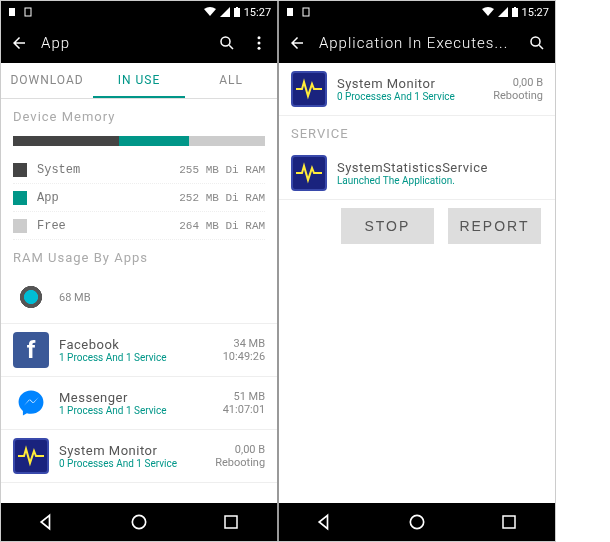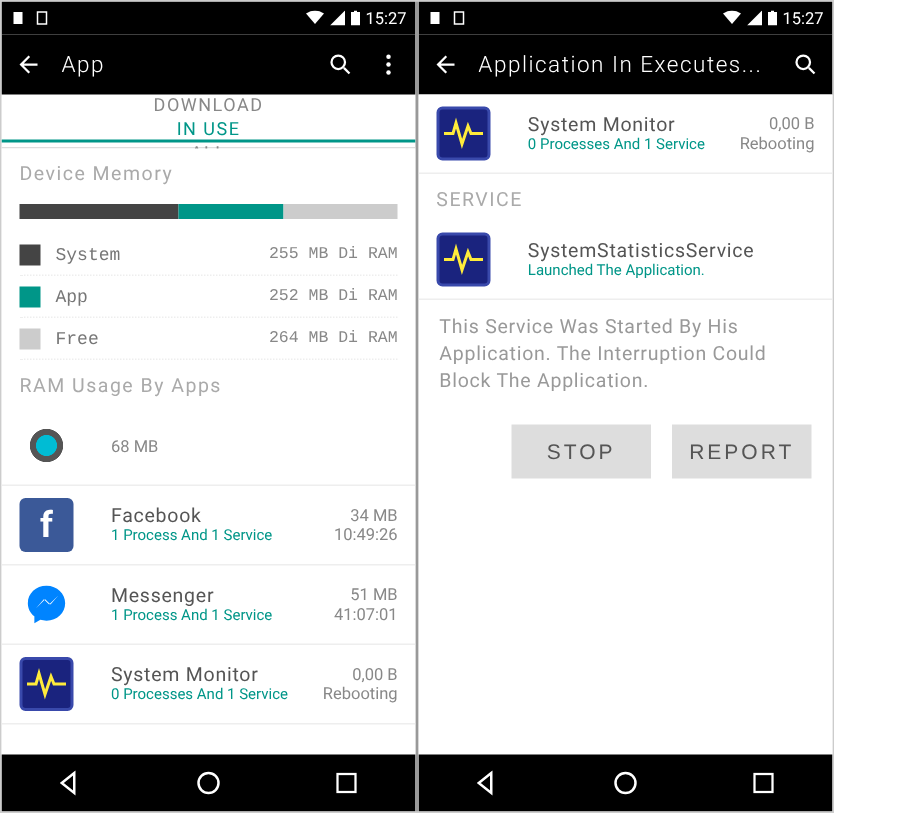--- a/index.html
+++ b/index.html
@@ -6,36 +6,36 @@
 body { font-family: Roboto, Arial, sans-serif; background: #fff; }
 .container { display: flex; width: 556px; height: 542px; border: 1px solid #ccc; }
 .screen { width: 304px; height: 540px; display: flex; flex-direction: column; position: relative; overflow: hidden; }
 .divider-v { width: 2px; background: #999; }
 .status-bar { height: 22px; background: #000; color: #fff; display: flex; align-items: center; justify-content: space-between; padding: 0 6px; font-size: 11px; }
 .status-left { display: flex; gap: 6px; }
 .status-right { display: flex; gap: 4px; align-items: center; }
 .app-bar { height: 40px; background: #000; color: #fff; display: flex; align-items: center; padding: 0 8px; gap: 12px; }
 .app-bar .title { flex: 1; font-size: 15px; font-weight: 300; letter-spacing: 1px; overflow: hidden; white-space: nowrap; text-overflow: ellipsis; }
 .icon-btn { width: 20px; height: 20px; display: flex; align-items: center; justify-content: center; cursor: pointer; }
-.tabs { display: flex; height: 36px; border-bottom: 1px solid #ddd; flex-direction: column; }
+.tabs { display: flex; height: 36px; border-bottom: 1px solid #ddd; }
 .tab { flex: 1; display: flex; align-items: center; justify-content: center; font-size: 12px; color: #888; letter-spacing: 1px; cursor: pointer; border-bottom: 2px solid transparent; }
 .tab.active { color: #009688; border-bottom-color: #009688; }
 .content { flex: 1; overflow-y: auto; background: #fff; }
 .section-title { padding: 10px 12px 6px; font-size: 13px; color: #aaa; letter-spacing: 1px; }
 .mem-bar { height: 10px; margin: 6px 12px 10px; display: flex; }
 .mem-seg-sys { background: #444; }
 .mem-seg-app { background: #009688; }
 .mem-seg-free { background: #ccc; }
 .legend { padding: 0 12px; }
 .legend-row { display: flex; align-items: center; height: 28px; font-size: 12px; border-bottom: 1px dotted #eee; font-family: Liberation Mono, monospace; }
 .legend-sw { width: 14px; height: 14px; margin-right: 10px; }
 .legend-label { flex: 1; color: #777; }
 .legend-val { color: #888; font-size: 11px; }
 .app-list { }
-.app-row { display: flex; align-items: center; padding: 8px 12px; border-bottom: 1px solid #eee; gap: 15px; }
+.app-row { display: flex; align-items: center; padding: 8px 12px; border-bottom: 1px solid #eee; }
 .app-icon { width: 36px; height: 36px; margin-right: 10px; flex-shrink: 0; display: flex; align-items: center; justify-content: center; border-radius: 4px; }
 .app-info { flex: 1; min-width: 0; }
 .app-name { font-size: 13px; color: #555; letter-spacing: 0.5px; }
 .app-sub { font-size: 10px; color: #009688; }
 .app-meta { text-align: right; font-size: 11px; color: #888; }
 .nav-bar { height: 38px; background: #000; display: flex; align-items: center; justify-content: space-around; }
 .nav-btn { width: 24px; height: 24px; display: flex; align-items: center; justify-content: center; cursor: pointer; }
 .desc { padding: 10px 14px; font-size: 13px; color: #999; letter-spacing: 0.5px; line-height: 1.4; }
 .btn-row { display: flex; gap: 14px; padding: 8px 14px; margin-left: 48px; }
 .btn { flex: 1; height: 36px; background: #ddd; border: none; font-size: 14px; color: #555; letter-spacing: 2px; cursor: pointer; }
@@ -281,21 +281,20 @@
         <div class="app-icon icon-sysmon">
           <svg viewBox="0 0 30 30">
               <polyline points="2,15 8,15 10,8 14,22 18,10 20,15 28,15" fill="none" stroke="#ffeb3b" stroke-width="2"></polyline>
             </svg>
         </div>
         <div class="app-info">
           <div class="app-name">SystemStatisticsService</div>
           <div class="app-sub">Launched The Application.</div>
         </div>
       </div>
-      <div class="desc">This Service Was Started By His Application. The Interruption Could Block The Application.</div>
       <div class="btn-row">
         <button class="btn">STOP</button>
         <button class="btn">REPORT</button>
       </div>
     </div>
     <div class="nav-bar">
       <div class="nav-btn">
           <svg width="20" height="20" viewBox="0 0 24 24">
             <path d="M15 4 L5 12 L15 20 Z" fill="none" stroke="#fff" stroke-width="2"></path>
           </svg>

